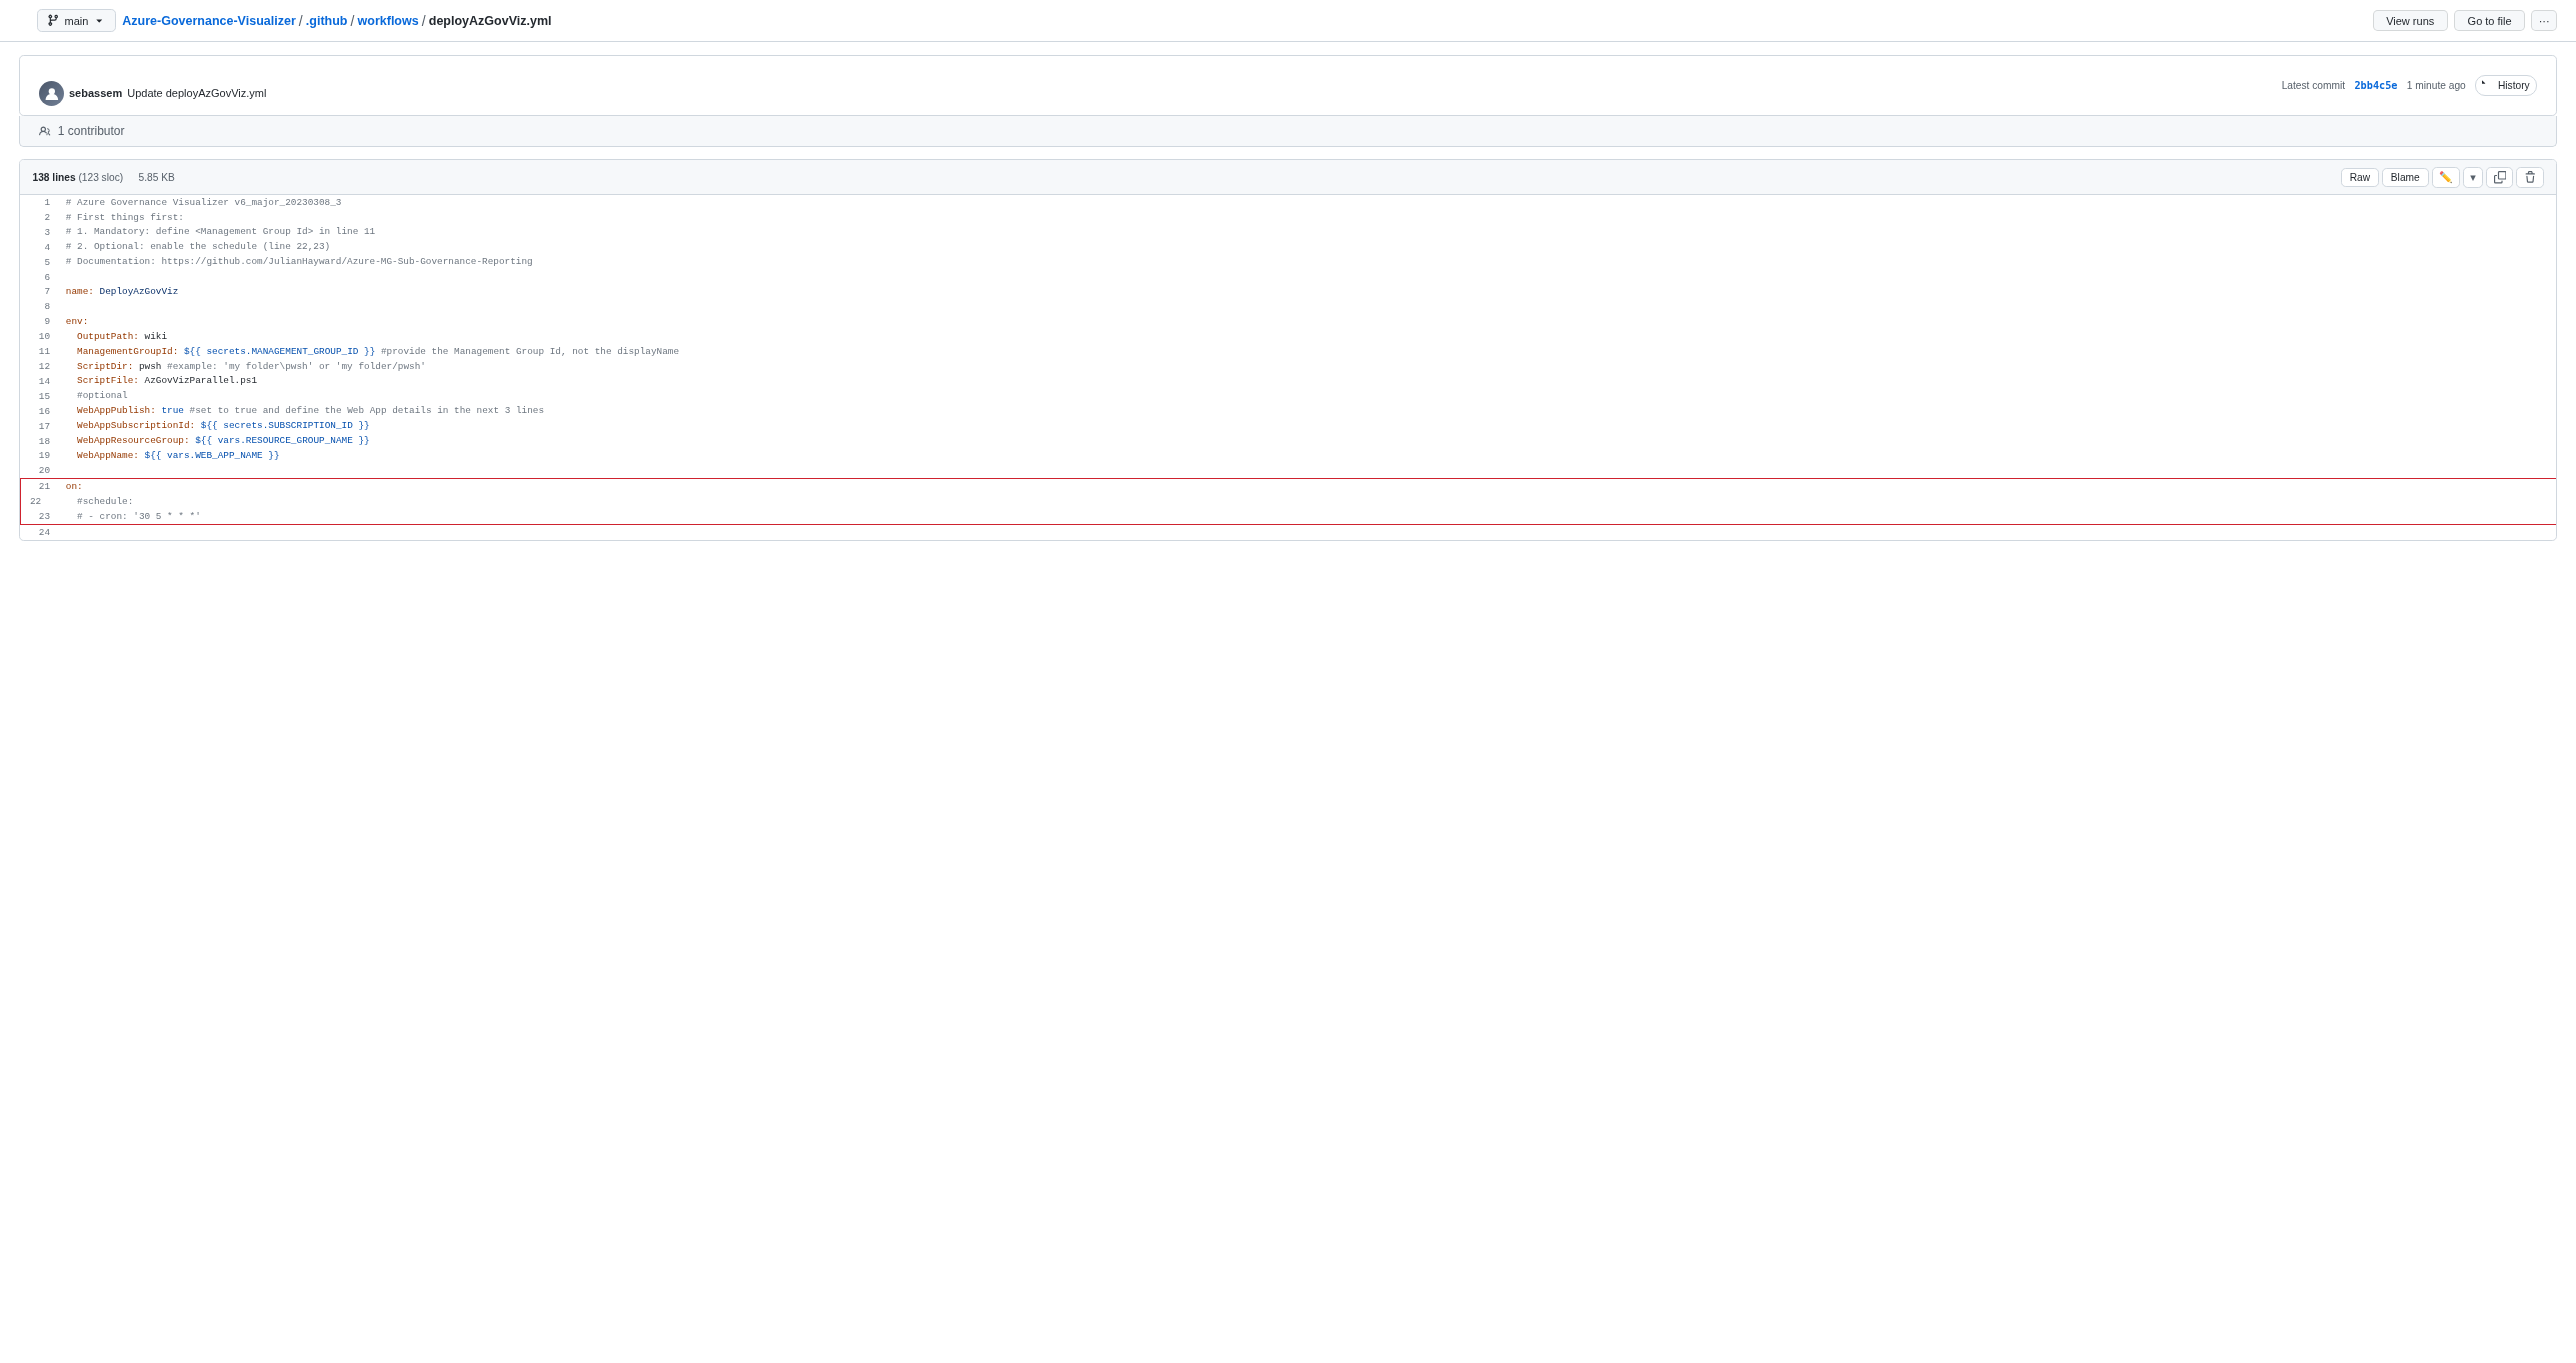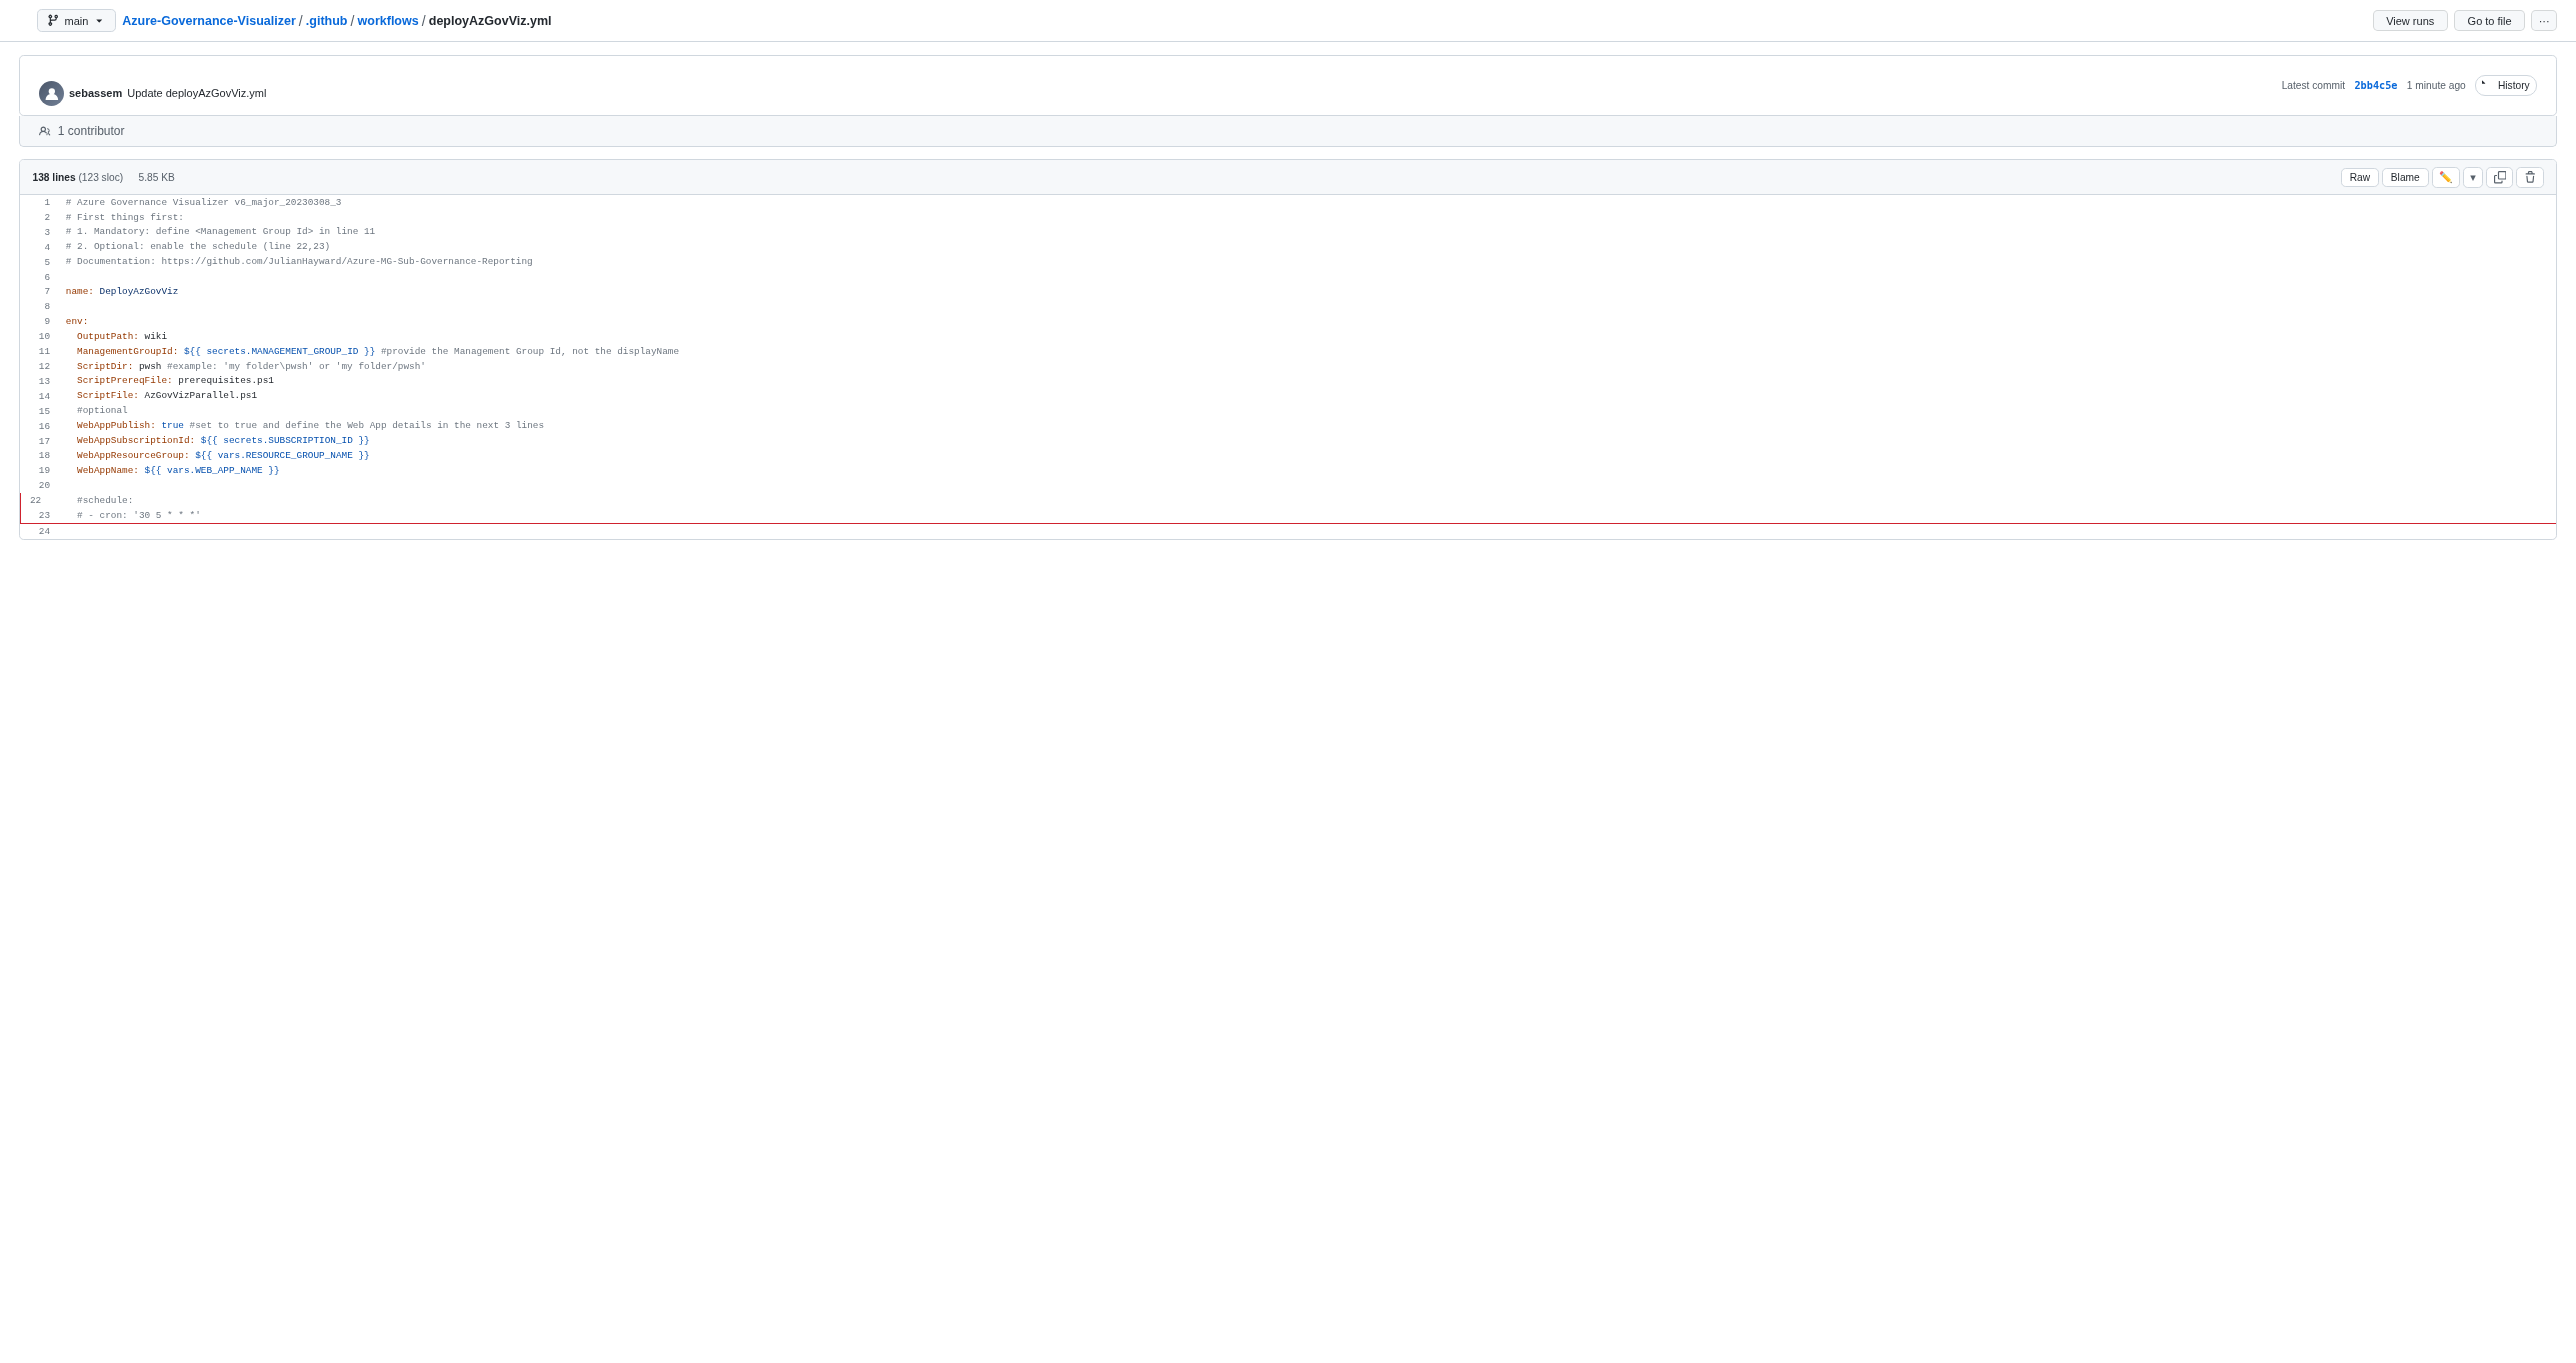--- a/index.html
+++ b/index.html
@@ -346,24 +346,20 @@
         </tr>
         <tr>
           <td class="line-num">11</td>
           <td class="line-code">  <span class="key">ManagementGroupId:</span> <span class="var-ref">${{ secrets.MANAGEMENT_GROUP_ID }}</span><span class="comment"> #provide the Management Group Id, not the displayName</span></td>
         </tr>
         <tr>
           <td class="line-num">12</td>
           <td class="line-code">  <span class="key">ScriptDir:</span> pwsh<span class="comment"> #example: 'my folder\pwsh' or 'my folder/pwsh'</span></td>
         </tr>
         <tr>
-          <td class="line-num">13</td>
-          <td class="line-code">  <span class="key">ScriptPrereqFile:</span> prerequisites.ps1<span class="comment"></span></td>
-        </tr>
-        <tr>
           <td class="line-num">14</td>
           <td class="line-code">  <span class="key">ScriptFile:</span> AzGovVizParallel.ps1<span class="comment"></span></td>
         </tr>
         <tr>
           <td class="line-num">15</td>
           <td class="line-code"><span class="comment">  #optional</span></td>
         </tr>
         <tr>
           <td class="line-num">16</td>
           <td class="line-code">  <span class="key">WebAppPublish:</span> <span class="bool-val">true</span><span class="comment"> #set to true and define the Web App details in the next 3 lines</span></td>
@@ -376,20 +372,24 @@
           <td class="line-num">18</td>
           <td class="line-code">  <span class="key">WebAppResourceGroup:</span> <span class="var-ref">${{ vars.RESOURCE_GROUP_NAME }}</span><span class="comment"></span></td>
         </tr>
         <tr>
           <td class="line-num">19</td>
           <td class="line-code">  <span class="key">WebAppName:</span> <span class="var-ref">${{ vars.WEB_APP_NAME }}</span><span class="comment"></span></td>
         </tr>
         <tr>
           <td class="line-num">20</td>
           <td class="line-code">&nbsp;</td>
+        </tr>
+        <tr style="border-top: 1.6px solid rgb(207, 34, 46);">
+          <td class="line-num" style="border-left: 1.6px solid rgb(207, 34, 46);">21</td>
+          <td class="line-code"><span class="key">on:</span></td>
         </tr>
         <tr>
           <td class="line-num" style="border-left: 1.6px solid rgb(207, 34, 46); text-align: center;">22</td>
           <td class="line-code"><span class="comment">  #schedule:</span></td>
         </tr>
         <tr style="border-bottom: 1.6px solid rgb(207, 34, 46);">
           <td class="line-num" style="border-left: 1.6px solid rgb(207, 34, 46);">23</td>
           <td class="line-code"><span class="comment">  # - cron: '30 5 * * *'</span></td>
         </tr>
         <tr>

